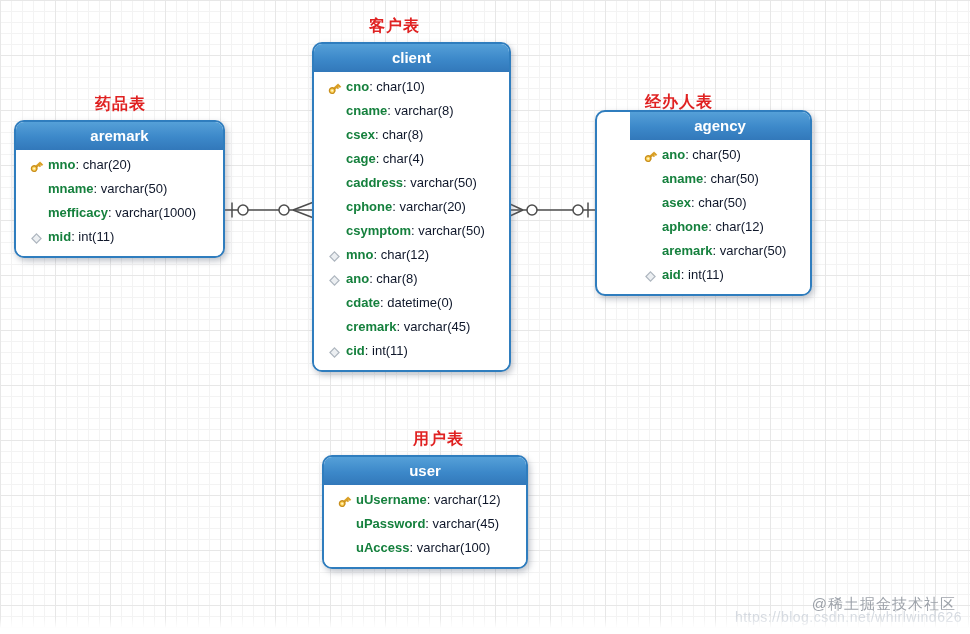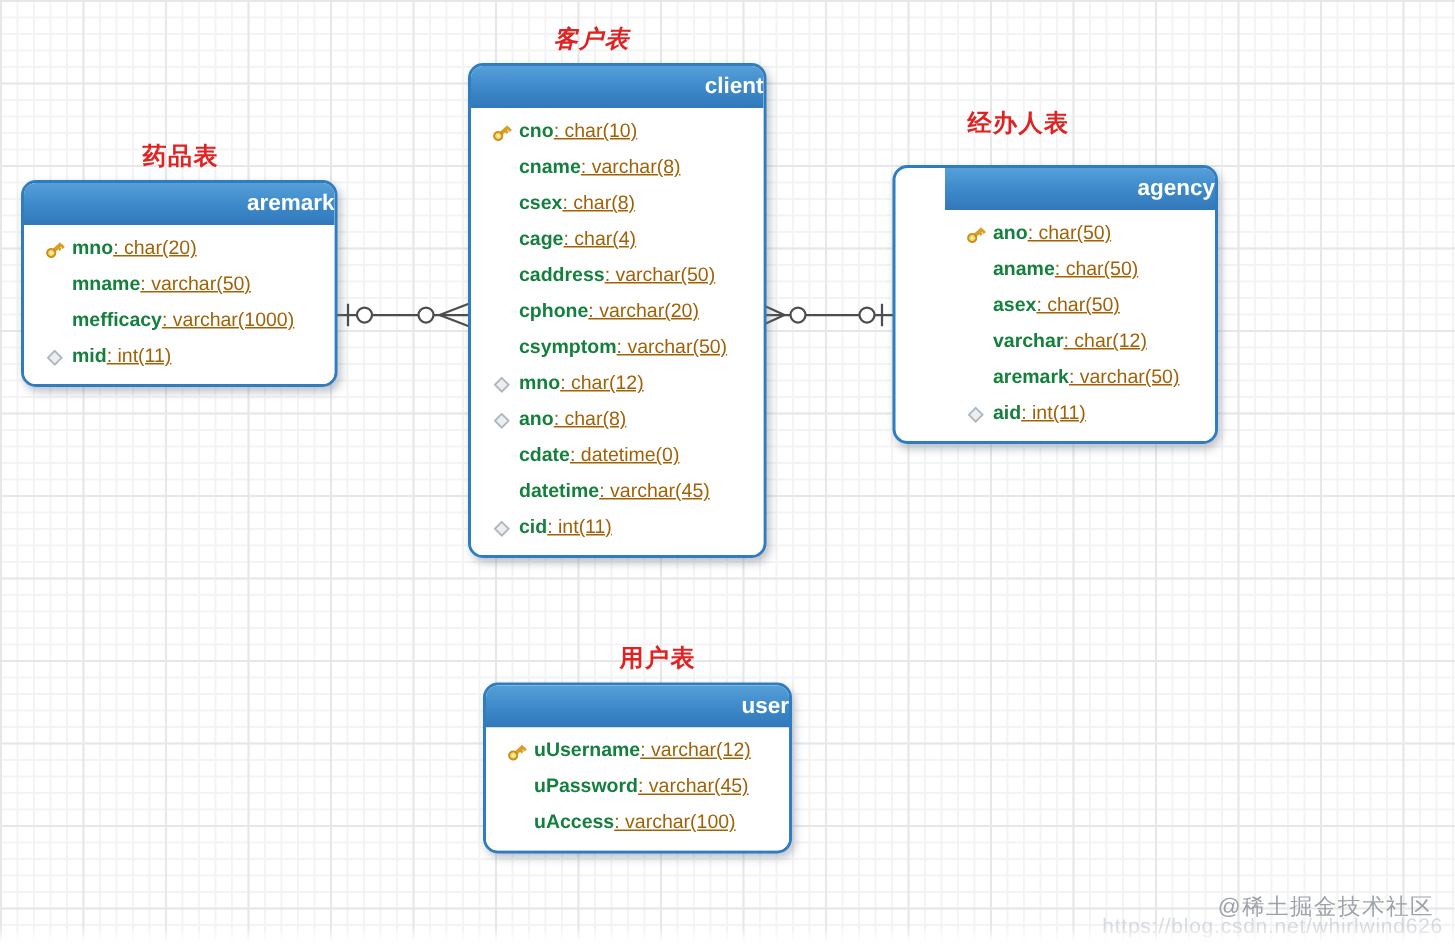--- a/index.html
+++ b/index.html
@@ -21,30 +21,30 @@
   .connectors{position:absolute;left:0;top:0;pointer-events:none;}
   .entity-label{
     position:absolute;color:#e02222;font-size:16px;font-weight:bold;
     letter-spacing:1px;white-space:nowrap;
   }
   .entity{
     position:absolute;border:2px solid #2f7dbe;border-radius:10px;background:#fff;
     box-shadow:2px 3px 6px rgba(110,120,135,.45);overflow:hidden;
   }
   .entity-header{
-    height:28px;line-height:28px;text-align:right;color:#fff;
+    height:28px;line-height:28px;text-align:center;color:#fff;
     font-size:15px;font-weight:bold;
     background:linear-gradient(180deg,#55a0d8 0%,#3c88c9 55%,#3278ba 100%);
   }
   .entity-body{padding:3px 0 7px 0;background:#fff;}
   .field-row{height:24px;line-height:24px;white-space:nowrap;padding-left:8px;font-size:13px;}
   .field-icon{display:inline-block;width:24px;text-align:center;vertical-align:middle;}
   .field-icon svg{vertical-align:middle;}
   .field-name{color:#15803d;font-weight:bold;}
-  .field-type{color:#a16207;text-decoration:underline;}
+  .field-type{color:#0f172a;}
   .watermark-community{
     position:absolute;right:14px;top:595px;color:#8d939c;font-size:15px;
     letter-spacing:1px;opacity:.85;
   }
   .watermark-url{
     position:absolute;right:8px;top:609px;color:#ccd2da;font-size:14px;
     letter-spacing:.5px;opacity:.8;
   }
 </style>
 </head>
@@ -65,22 +65,22 @@
       <line x1="506" y1="210" x2="596" y2="210"></line>
       <line x1="523" y1="210" x2="506.5" y2="202.5"></line>
       <line x1="523" y1="210" x2="506.5" y2="217.5"></line>
       <circle cx="532" cy="210" r="5" fill="#ffffff"></circle>
       <circle cx="578" cy="210" r="5" fill="#ffffff"></circle>
       <line x1="588" y1="202.5" x2="588" y2="217.5"></line>
     </g>
   </svg>
 
   <div class="entity-label" style="left:55px;top:94px;margin-left:40px;">药品表</div>
-  <div class="entity-label" style="left:369px;top:16px;font-style:italic;">客户表</div>
-  <div class="entity-label" style="left:645px;top:72px;text-align:right;">经办人表</div>
+  <div class="entity-label" style="left:369px;top:16px;">客户表</div>
+  <div class="entity-label" style="left:645px;top:92px;text-align:right;">经办人表</div>
   <div class="entity-label" style="left:413px;top:429px;">用户表</div>
 
   <div class="entity" style="left:14px;top:120px;width:207px;">
     <div class="entity-header">aremark</div>
     <div class="entity-body">
         <div class="field-row"><span class="field-icon"><svg width="15" height="15" viewBox="0 0 16 16">
               <g transform="rotate(-42 8 8)">
                 <line x1="7" y1="8" x2="14.4" y2="8" stroke="#d99f25" stroke-width="2.8"></line>
                 <line x1="11" y1="8.4" x2="11" y2="11" stroke="#d99f25" stroke-width="2"></line>
                 <line x1="13.6" y1="8.4" x2="13.6" y2="11.4" stroke="#d99f25" stroke-width="2"></line>
@@ -114,42 +114,42 @@
         <div class="field-row"><span class="field-icon"></span><span class="field-name">caddress</span><span class="field-type">: varchar(50)</span></div>
         <div class="field-row"><span class="field-icon"></span><span class="field-name">cphone</span><span class="field-type">: varchar(20)</span></div>
         <div class="field-row"><span class="field-icon"></span><span class="field-name">csymptom</span><span class="field-type">: varchar(50)</span></div>
         <div class="field-row"><span class="field-icon"><svg width="11" height="11" viewBox="0 0 12 12">
               <path d="M6 1 L11 6 L6 11 L1 6 Z" fill="#eceff2" stroke="#aeb6bf" stroke-width="1.3"></path>
             </svg></span><span class="field-name">mno</span><span class="field-type">: char(12)</span></div>
         <div class="field-row"><span class="field-icon"><svg width="11" height="11" viewBox="0 0 12 12">
               <path d="M6 1 L11 6 L6 11 L1 6 Z" fill="#eceff2" stroke="#aeb6bf" stroke-width="1.3"></path>
             </svg></span><span class="field-name">ano</span><span class="field-type">: char(8)</span></div>
         <div class="field-row"><span class="field-icon"></span><span class="field-name">cdate</span><span class="field-type">: datetime(0)</span></div>
-        <div class="field-row"><span class="field-icon"></span><span class="field-name">datetime</span><span class="field-type">: varchar(45)</span></div>
+        <div class="field-row"><span class="field-icon"></span><span class="field-name">cremark</span><span class="field-type">: varchar(45)</span></div>
         <div class="field-row"><span class="field-icon"><svg width="11" height="11" viewBox="0 0 12 12">
               <path d="M6 1 L11 6 L6 11 L1 6 Z" fill="#eceff2" stroke="#aeb6bf" stroke-width="1.3"></path>
             </svg></span><span class="field-name">cid</span><span class="field-type">: int(11)</span></div>
       </div>
   </div>
 
   <div class="entity" style="left:595px;top:110px;width:180px;padding-left:33px;">
     <div class="entity-header">agency</div>
     <div class="entity-body">
         <div class="field-row"><span class="field-icon"><svg width="15" height="15" viewBox="0 0 16 16">
               <g transform="rotate(-42 8 8)">
                 <line x1="7" y1="8" x2="14.4" y2="8" stroke="#d99f25" stroke-width="2.8"></line>
                 <line x1="11" y1="8.4" x2="11" y2="11" stroke="#d99f25" stroke-width="2"></line>
                 <line x1="13.6" y1="8.4" x2="13.6" y2="11.4" stroke="#d99f25" stroke-width="2"></line>
                 <circle cx="4.6" cy="8" r="2.9" fill="#ffd75e" stroke="#c98f1d" stroke-width="1.4"></circle>
                 <circle cx="4.6" cy="8" r="0.9" fill="#fff8e0"></circle>
               </g>
             </svg></span><span class="field-name">ano</span><span class="field-type">: char(50)</span></div>
         <div class="field-row"><span class="field-icon"></span><span class="field-name">aname</span><span class="field-type">: char(50)</span></div>
         <div class="field-row"><span class="field-icon"></span><span class="field-name">asex</span><span class="field-type">: char(50)</span></div>
-        <div class="field-row"><span class="field-icon"></span><span class="field-name">varchar</span><span class="field-type">: char(12)</span></div>
+        <div class="field-row"><span class="field-icon"></span><span class="field-name">aphone</span><span class="field-type">: char(12)</span></div>
         <div class="field-row"><span class="field-icon"></span><span class="field-name">aremark</span><span class="field-type">: varchar(50)</span></div>
         <div class="field-row"><span class="field-icon"><svg width="11" height="11" viewBox="0 0 12 12">
               <path d="M6 1 L11 6 L6 11 L1 6 Z" fill="#eceff2" stroke="#aeb6bf" stroke-width="1.3"></path>
             </svg></span><span class="field-name">aid</span><span class="field-type">: int(11)</span></div>
       </div>
   </div>
 
   <div class="entity" style="left:322px;top:455px;width:202px;">
     <div class="entity-header">user</div>
     <div class="entity-body">

